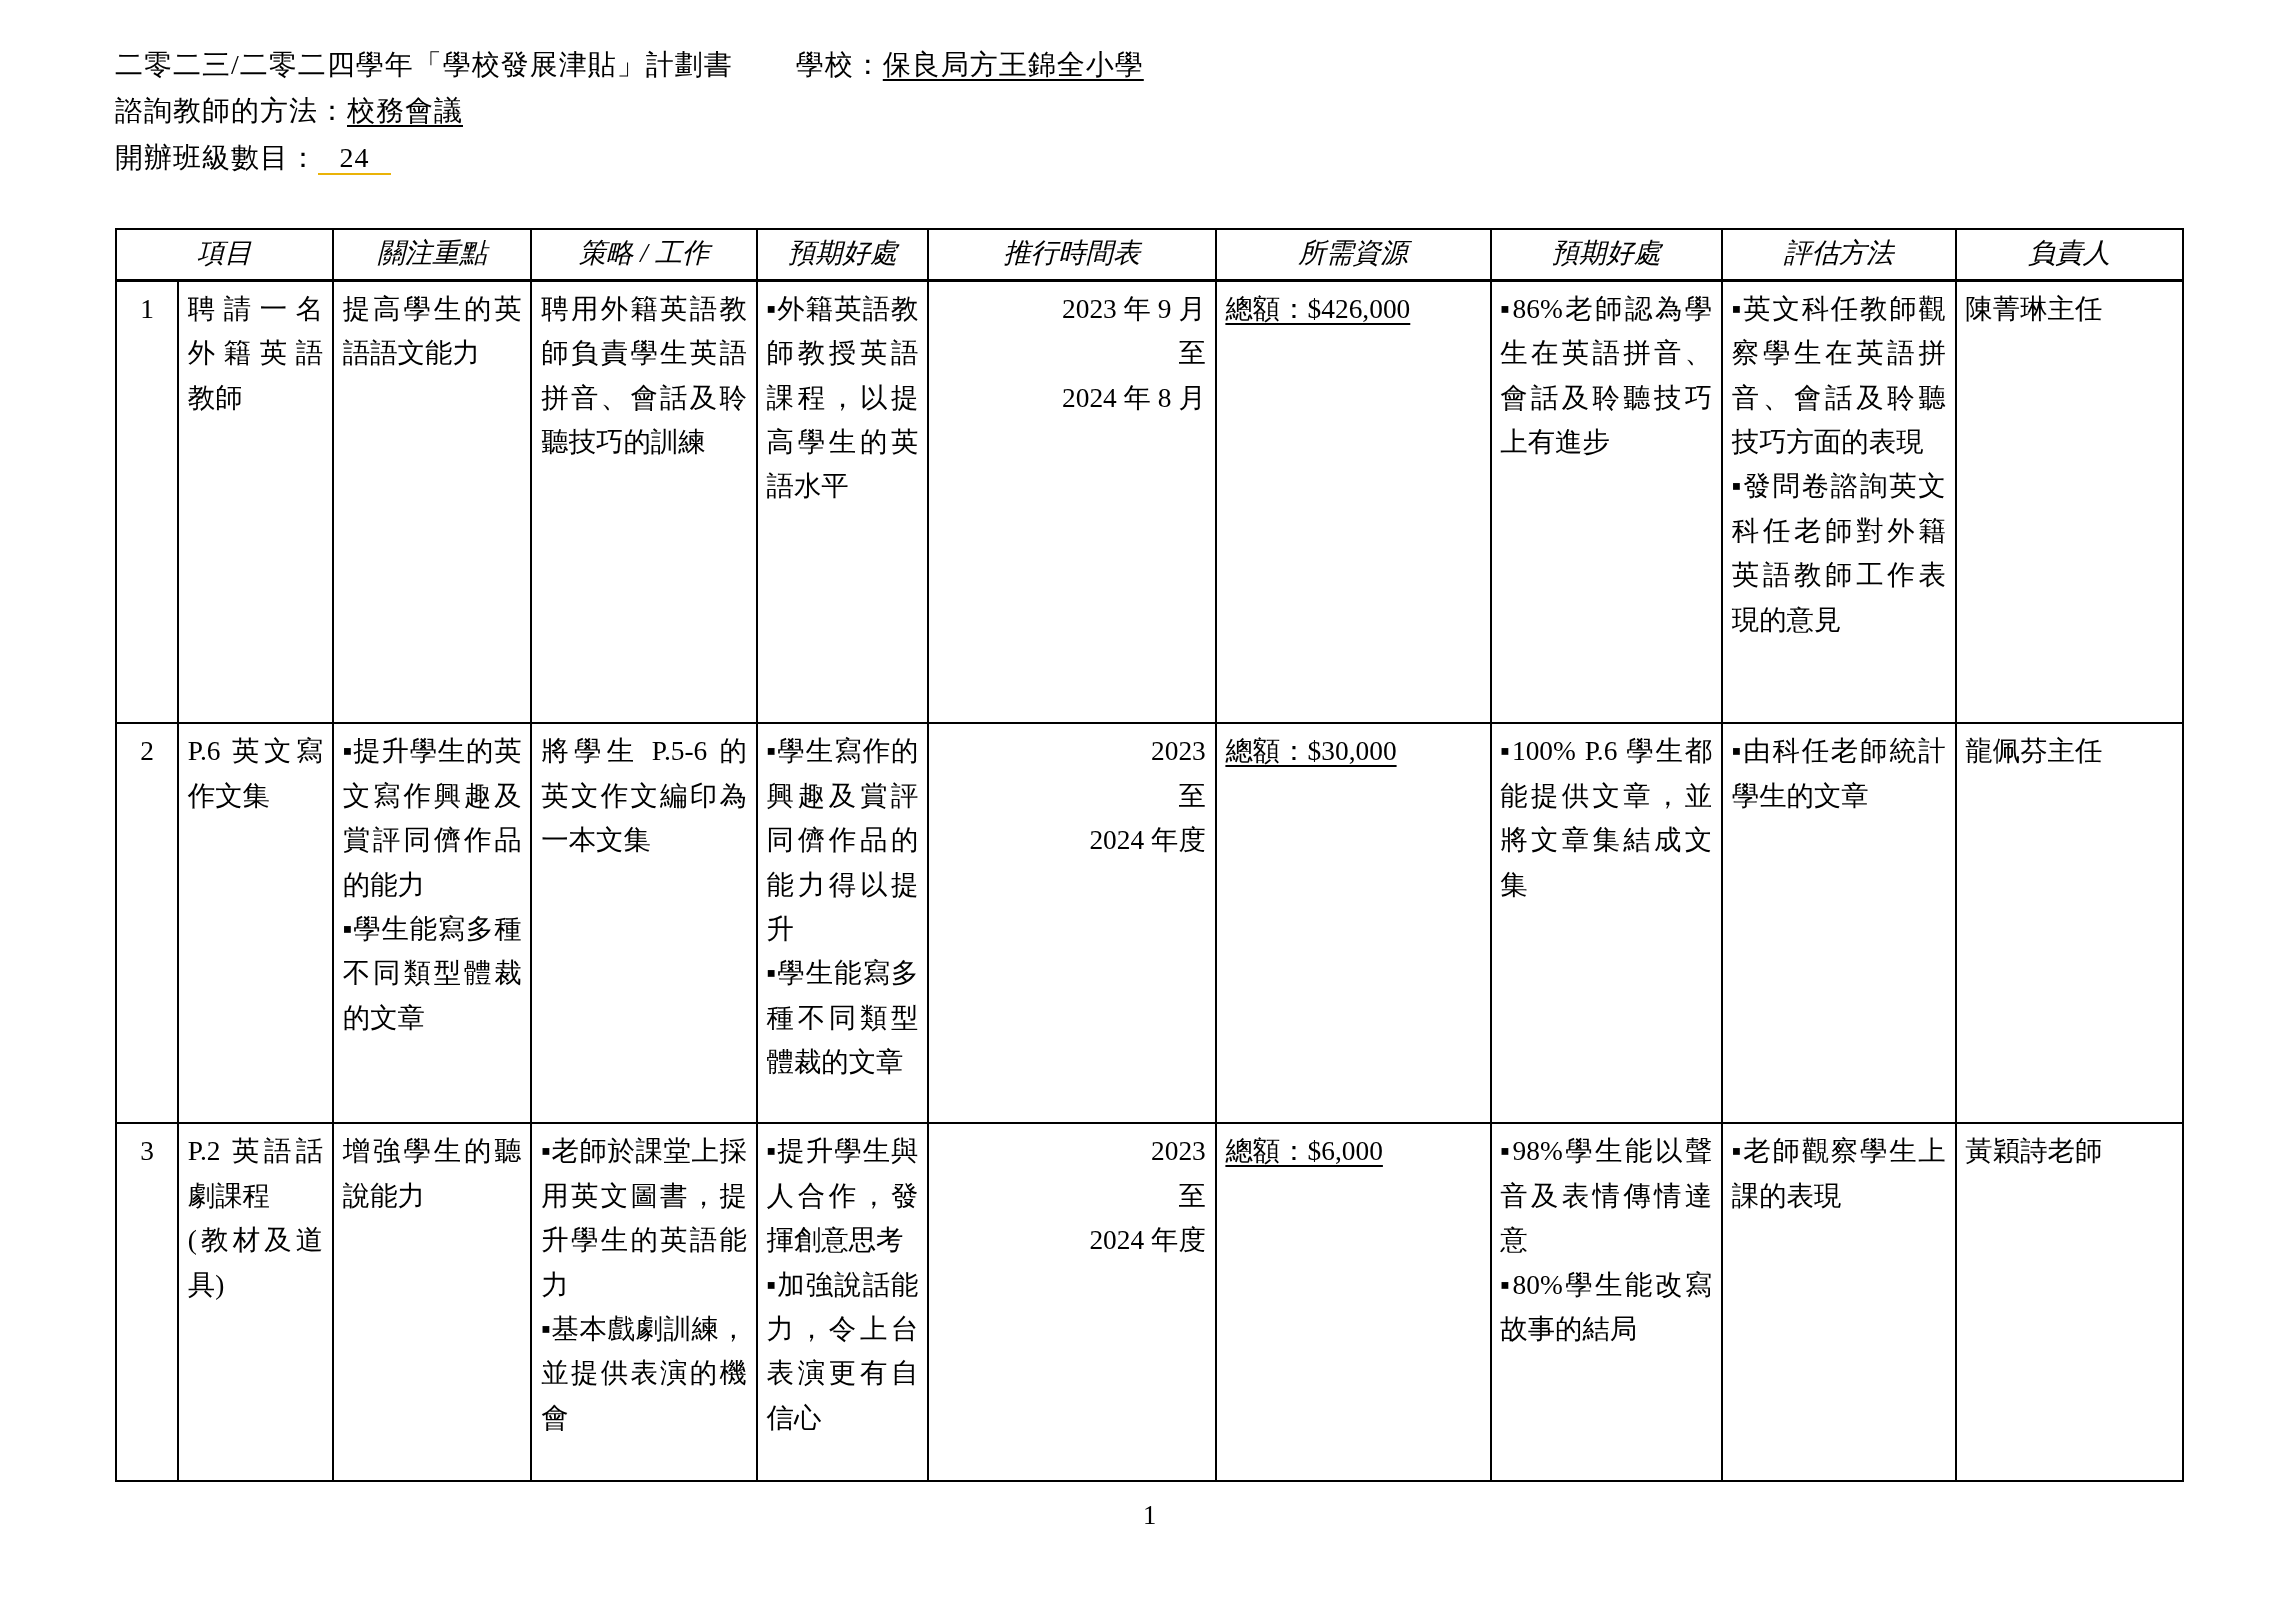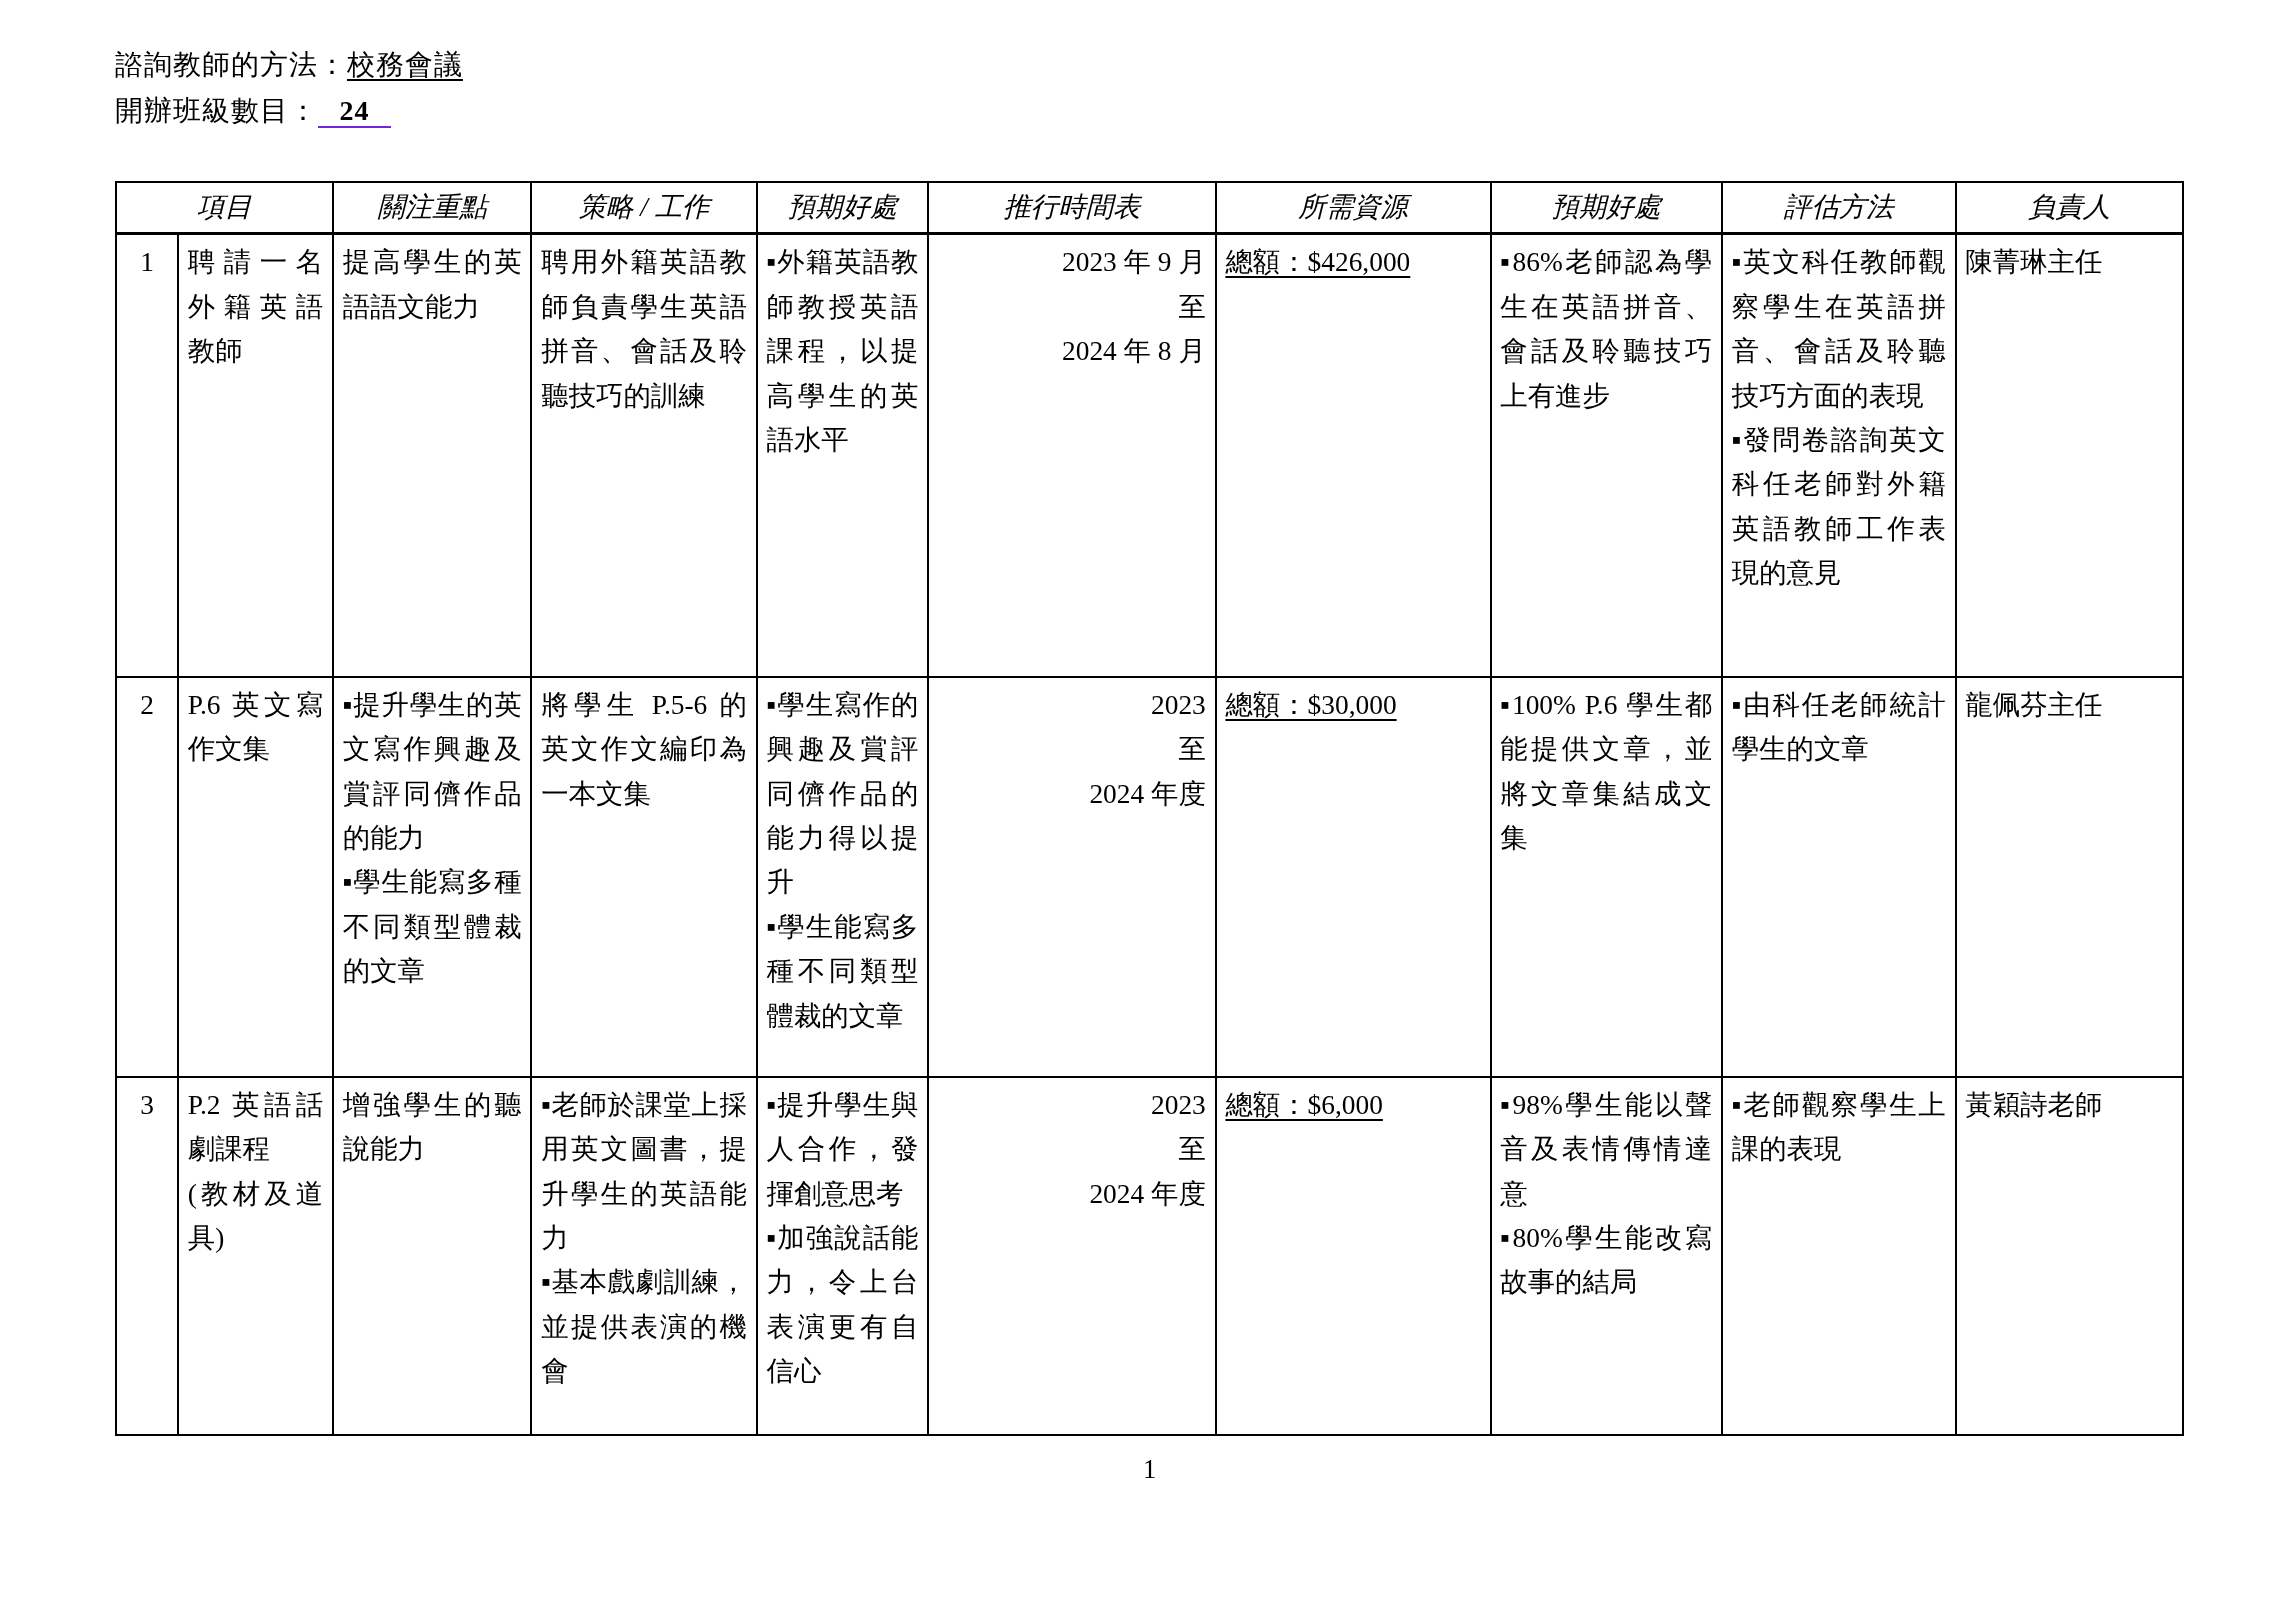--- a/index.html
+++ b/index.html
@@ -27,23 +27,22 @@
     margin-bottom: 49px;
   }
   .doc-header .hline { margin: 0 0 5.9px 0; }
   .school-seg { margin-left: 63px; }
   .uline {
     text-decoration: underline;
     text-decoration-thickness: 2px;
     text-underline-offset: 4.9px;
   }
   .classes-num {
-    border-bottom: 2px solid #6d28d9;
+    border-bottom: 2px solid #eab308;
     padding: 0 21.6px;
-    font-weight: bold;
   }
   table.plan {
     border-collapse: collapse;
     table-layout: fixed;
     width: 100%;
     border: 2.9px solid #000;
     font-size: 27.4px;
   }
   table.plan td {
     border: 2px solid #000;
@@ -73,20 +72,23 @@
     text-align: center;
     font-size: 26.5px;
   }
 </style>
 </head>
 <body>
 
 <div class="page">
 
   <div class="doc-header">
+    <div class="hline">
+      <span>二零二三/二零二四學年「學校發展津貼」計劃書</span><span class="school-seg"><span>學校：</span><span class="uline">保良局方王錦全小學</span></span>
+    </div>
     <div class="hline">
       <span>諮詢教師的方法：</span><span class="uline">校務會議</span>
     </div>
     <div class="hline">
       <span>開辦班級數目：</span><span class="classes-num">24</span>
     </div>
   </div>
 
   <table class="plan">
     <colgroup>

